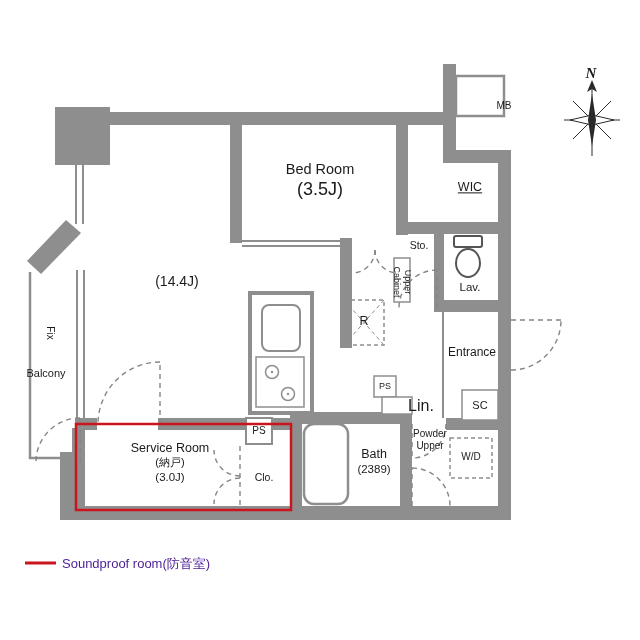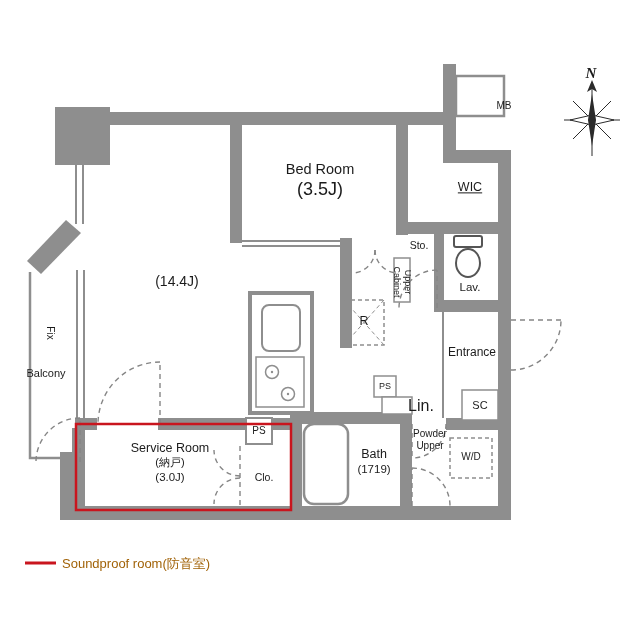--- a/index.html
+++ b/index.html
@@ -3,21 +3,21 @@
 <meta charset="utf-8">
 <style>
   html,body{margin:0;padding:0;background:#ffffff;}
   .canvas{position:relative;width:640px;height:640px;background:#ffffff;overflow:hidden;
           font-family:"Liberation Sans",sans-serif;color:#1b1b1b;}
   .canvas svg{position:absolute;left:0;top:0;}
   .lbl{position:absolute;transform:translate(-50%,-50%);text-align:center;
        white-space:nowrap;line-height:1.22;color:#1b1b1b;}
   .lbl .sub{display:block;}
   .rot90{transform:translate(-50%,-50%) rotate(90deg);}
-  .legend-text{position:absolute;transform:translateY(-50%);color:#a16207;}
+  .legend-text{position:absolute;transform:translateY(-50%);color:#4c1d95;}
   .n-label{font-family:"Liberation Serif",serif;font-style:italic;font-weight:bold;}
 </style>
 </head>
 <body>
 
 <div class="canvas">
 
   <svg width="640" height="640" viewBox="0 0 640 640">
 
     <g fill="#8e8e8e" stroke="none">
@@ -149,21 +149,21 @@
 
   <div class="lbl" style="left:430px;top:440px;font-size:10px;">
     <span>Powder</span>
     <span class="sub">Upper</span>
   </div>
 
   <div class="lbl" style="left:471px;top:457px;font-size:10px;">W/D</div>
 
   <div class="lbl" style="left:374px;top:462px;font-size:12.5px;">
     <span>Bath</span>
-    <span class="sub" style="font-size:11.5px">(1719)</span>
+    <span class="sub" style="font-size:11.5px">(2389)</span>
   </div>
 
   <div class="lbl" style="left:259px;top:431px;font-size:10px;">PS</div>
 
   <div class="lbl" style="left:170px;top:462px;font-size:12.5px;">
     <span>Service Room</span>
     <span class="sub" style="font-size:11px">(納戸)</span>
     <span class="sub" style="font-size:11.5px">(3.0J)</span>
   </div>
 

